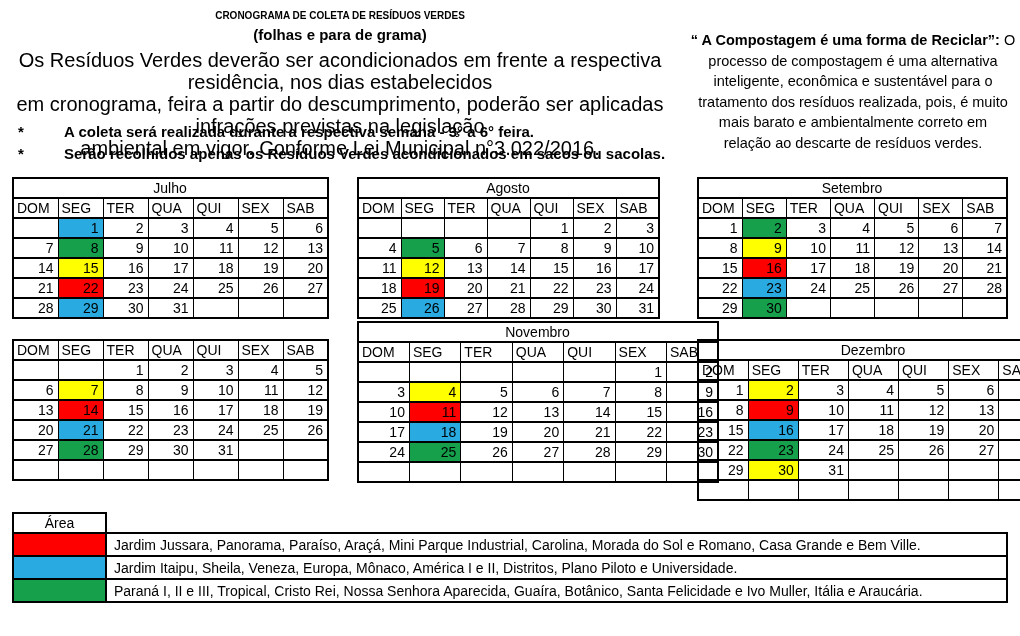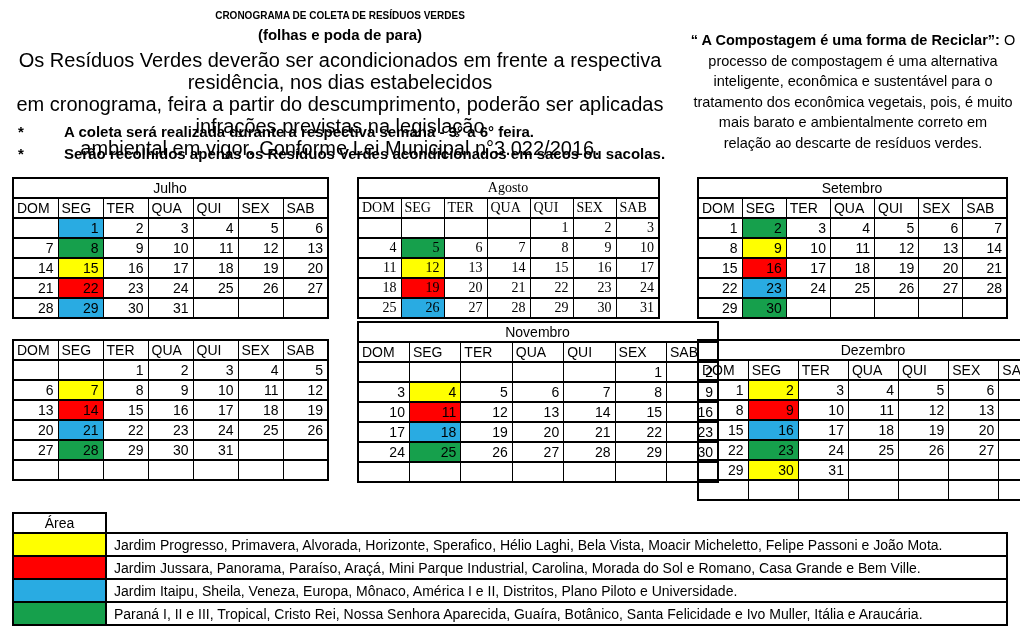--- a/index.html
+++ b/index.html
@@ -16,21 +16,21 @@
   .note-row{display:flex;font-weight:bold;font-size:15px;line-height:22px;}
   .note-bullet{width:46px;flex:none;}
 
   .quote{position:absolute;left:688px;top:30px;width:330px;text-align:center;
          font-size:14.5px;line-height:20.5px;}
   .q-bold{font-weight:bold;}
 
   
   .cal{position:absolute;}
   #cal-0{left:12px;top:177px;width:317px;}
-  #cal-1{left:357px;top:177px;width:303px;font-family:Liberation Serif, serif;}
+  #cal-1{left:357px;top:177px;width:303px;}
   #cal-2{left:697px;top:177px;width:311px;}
   #cal-3{left:12px;top:339px;width:317px;}
   #cal-4{left:357px;top:321px;width:362px;}
   #cal-5{left:697px;top:339px;width:353px;}
 
   .cal-table{width:100%;border-collapse:collapse;table-layout:fixed;border:2px solid #000;}
   .cal-table td{border:1px solid #000;border-top-width:2px;border-bottom-width:2px;
                 height:18px;font-size:14px;padding:0 4px 0 3px;overflow:hidden;white-space:nowrap;}
   .cal-month{text-align:center;font-size:15px;}
   .cal-wd{text-align:left;}
@@ -45,21 +45,21 @@
   .lg-swatch{border:2px solid #000;width:89px;height:19px;}
   .lg-text{border:2px solid #000;height:19px;padding:0 4px 0 7px;white-space:nowrap;overflow:hidden;}
 </style>
 </head>
 <body>
 
 <div class="page">
 
   <div class="head-left">
     <div class="doc-title">CRONOGRAMA DE COLETA DE RESÍDUOS VERDES</div>
-    <div class="doc-subtitle">(folhas e poda de para)</div>
+    <div class="doc-subtitle">(folhas e para de grama)</div>
     <div class="doc-para">
       <div>Os Resíduos Verdes deverão ser acondicionados em frente a respectiva residência, nos dias estabelecidos</div>
       <div>em cronograma, feira a partir do descumprimento, poderão ser aplicadas infrações previstas na legislação</div>
       <div>ambiental em vigor. Conforme Lei Municipal n°3.022/2016.</div>
     </div>
   </div>
 
   <div class="notes">
     <div class="note-row">
       <span class="note-bullet">*</span>
@@ -68,21 +68,21 @@
     <div class="note-row">
       <span class="note-bullet">*</span>
       <span>Serão recolhidos apenas os Resíduos Verdes acondicionados em sacos ou sacolas.</span>
     </div>
   </div>
 
   <div class="quote">
     <span class="q-bold">“ A Compostagem é uma forma de Reciclar”:</span><span> O</span>
     <div>processo de compostagem é uma alternativa</div>
     <div>inteligente, econômica e sustentável para o</div>
-    <div>tratamento dos econômica vegetais, pois, é muito</div>
+    <div>tratamento dos resíduos realizada, pois, é muito</div>
     <div>mais barato e ambientalmente correto em</div>
     <div>relação ao descarte de resíduos verdes.</div>
   </div>
 
   <div id="cal-0" class="cal">
       <table class="cal-table">
         <tbody>
           <tr>
             <td colspan="7" class="cal-month">Julho</td>
           </tr>
@@ -486,24 +486,20 @@
   <div class="legend">
     <table class="lg-table">
       <tbody>
         <tr>
           <td class="lg-head">Área</td>
           <td class="lg-void"></td>
         </tr>
       </tbody>
       <tbody id="legend-rows">
           <tr>
-            <td class="lg-swatch" style="background: rgb(255, 255, 0);"></td>
-            <td class="lg-text">Jardim Progresso, Primavera, Alvorada, Horizonte, Sperafico, Hélio Laghi, Bela Vista, Moacir Micheletto, Felipe Passoni e João Mota.</td>
-          </tr>
-          <tr>
             <td class="lg-swatch" style="background: rgb(255, 0, 0);"></td>
             <td class="lg-text">Jardim Jussara, Panorama, Paraíso, Araçá, Mini Parque Industrial, Carolina, Morada do Sol e Romano,  Casa Grande e Bem Ville.</td>
           </tr>
           <tr>
             <td class="lg-swatch" style="background: rgb(41, 171, 226);"></td>
             <td class="lg-text">Jardim Itaipu, Sheila, Veneza, Europa, Mônaco, América I e II, Distritos, Plano Piloto e Universidade.</td>
           </tr>
           <tr>
             <td class="lg-swatch" style="background: rgb(22, 160, 76);"></td>
             <td class="lg-text">Paraná I, II e III,  Tropical, Cristo Rei, Nossa Senhora Aparecida, Guaíra, Botânico, Santa Felicidade e Ivo Muller, Itália e Araucária.</td>

